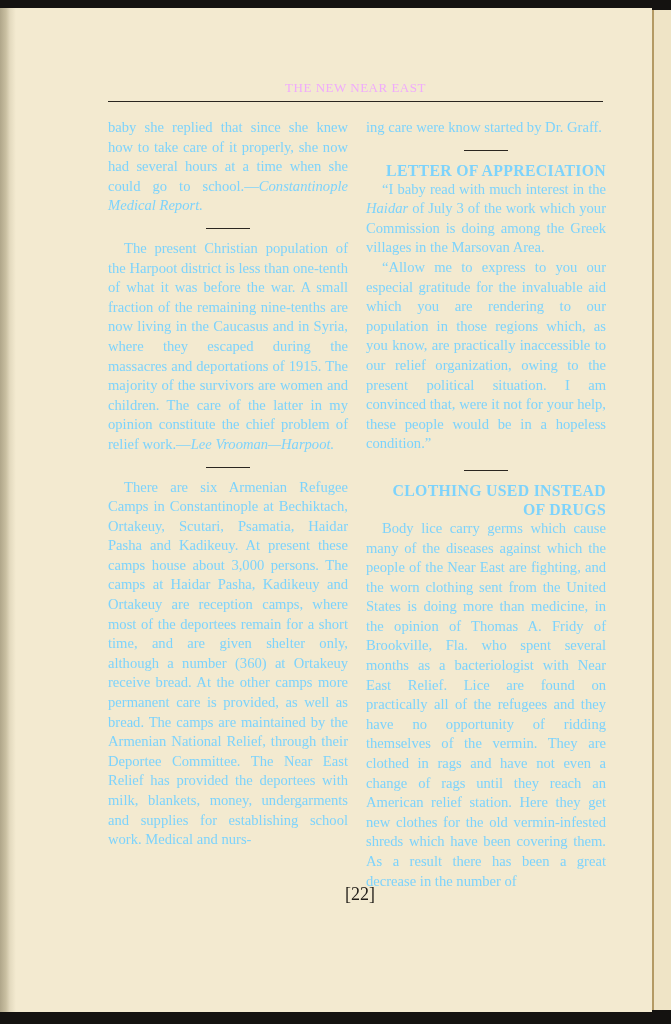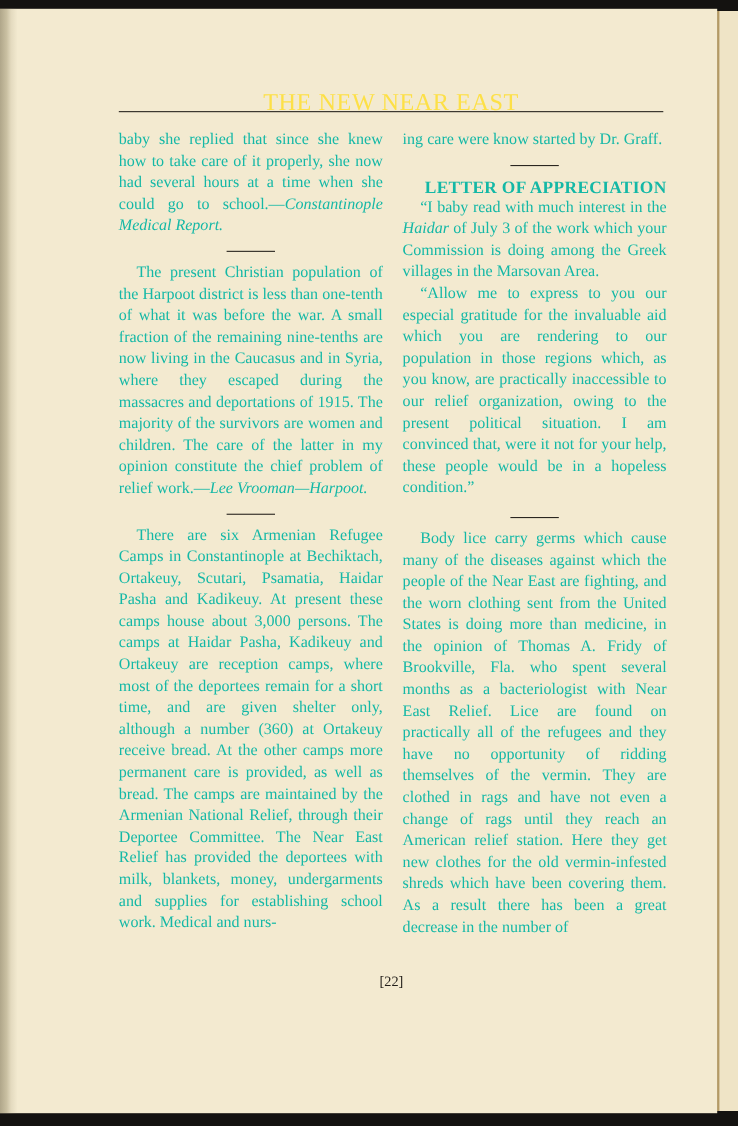--- a/index.html
+++ b/index.html
@@ -1,30 +1,30 @@
 <!DOCTYPE html>
 <html><head>
 <meta charset="utf-8">
 <style>
   html, body { margin:0; padding:0; }
   body { width:671px; height:1024px; background:#141210; position:relative; overflow:hidden; font-family:"Liberation Serif","DejaVu Serif",serif; }
   .page { position:absolute; left:0; top:8px; width:652px; height:1004px; background:#f3ead0;
     background-image: linear-gradient(90deg, rgba(120,110,80,0.55) 0px, rgba(150,140,105,0.45) 6px, rgba(190,180,150,0.3) 10px, rgba(243,234,208,0) 16px); }
   .page-edge-right { position:absolute; left:652px; top:10px; width:19px; height:1000px; background:#efe4c6; border-left:2px solid #b49a64; box-sizing:border-box; }
-  .running-head { position:absolute; left:108px; top:80px; width:495px; text-align:center; font-size:22px; letter-spacing:0.5px; color:#fde047; }
+  .running-head { position:absolute; left:108px; top:80px; width:495px; text-align:center; font-size:13px; letter-spacing:0.5px; color:#f0abfc; }
   .head-rule { position:absolute; left:108px; top:101px; width:495px; height:0; border-top:1.5px solid #2a2620; }
-  .col { position:absolute; top:118px; width:240px; color:#14b8a6; font-size:14.6px; line-height:19.6px; }
+  .col { position:absolute; top:118px; width:240px; color:#7dd3fc; font-size:14.6px; line-height:19.6px; }
   .col.left { left:108px; }
   .col.right { left:366px; }
   .col p { margin:0; text-align:justify; }
   .col p.indent { text-indent:16px; }
   .col .heading { text-align:right; font-size:15.8px; line-height:19px; letter-spacing:0.3px; margin:0; }
   .col .sep { width:44px; height:0; border-top:1.3px solid #2a2620; margin:12px auto 10px auto; }
   .col i { font-style:italic; }
-  .folio { position:absolute; left:345px; top:884px; font-size:13px; color:#211e19; }
+  .folio { position:absolute; left:345px; top:884px; font-size:18px; color:#211e19; }
 </style>
 </head>
 <body>
 
 <div class="page"></div>
 <div class="page-edge-right"></div>
 
 <div class="running-head">THE NEW NEAR EAST</div>
 <div class="head-rule"></div>
 
@@ -36,16 +36,17 @@
   <p class="indent">There are six Armenian Refugee Camps in Constantinople at Bechiktach, Ortakeuy, Scutari, Psamatia, Haidar Pasha and Kadikeuy. At present these camps house about 3,000 persons. The camps at Haidar Pasha, Kadikeuy and Ortakeuy are reception camps, where most of the deportees remain for a short time, and are given shelter only, although a number (360) at Ortakeuy receive bread. At the other camps more permanent care is provided, as well as bread. The camps are maintained by the Armenian National Relief, through their Deportee Committee. The Near East Relief has provided the deportees with milk, blankets, money, undergarments and supplies for establishing school work. Medical and nurs-</p>
 </div>
 
 <div class="col right">
   <p>ing care were know started by Dr. Graff.</p>
   <div class="sep"></div>
   <h2 class="heading">LETTER OF APPRECIATION</h2>
   <p class="indent"><span>“I baby read with much interest in the </span><i>Haidar</i><span> of July 3 of the work which your Commission is doing among the Greek villages in the Marsovan Area.</span></p>
   <p class="indent">“Allow me to express to you our especial gratitude for the invaluable aid which you are rendering to our population in those regions which, as you know, are practically inaccessible to our relief organization, owing to the present political situation. I am convinced that, were it not for your help, these people would be in a hopeless condition.”</p>
   <div class="sep" style="margin-top:16px;"></div>
+  <h2 class="heading">CLOTHING USED INSTEAD OF DRUGS</h2>
   <p class="indent">Body lice carry germs which cause many of the diseases against which the people of the Near East are fighting, and the worn clothing sent from the United States is doing more than medicine, in the opinion of Thomas A. Fridy of Brookville, Fla. who spent several months as a bacteriologist with Near East Relief. Lice are found on practically all of the refugees and they have no opportunity of ridding themselves of the vermin. They are clothed in rags and have not even a change of rags until they reach an American relief station. Here they get new clothes for the old vermin-infested shreds which have been covering them. As a result there has been a great decrease in the number of</p>
 </div>
 
 <div class="folio">[22]</div>
 
 </body></html>

